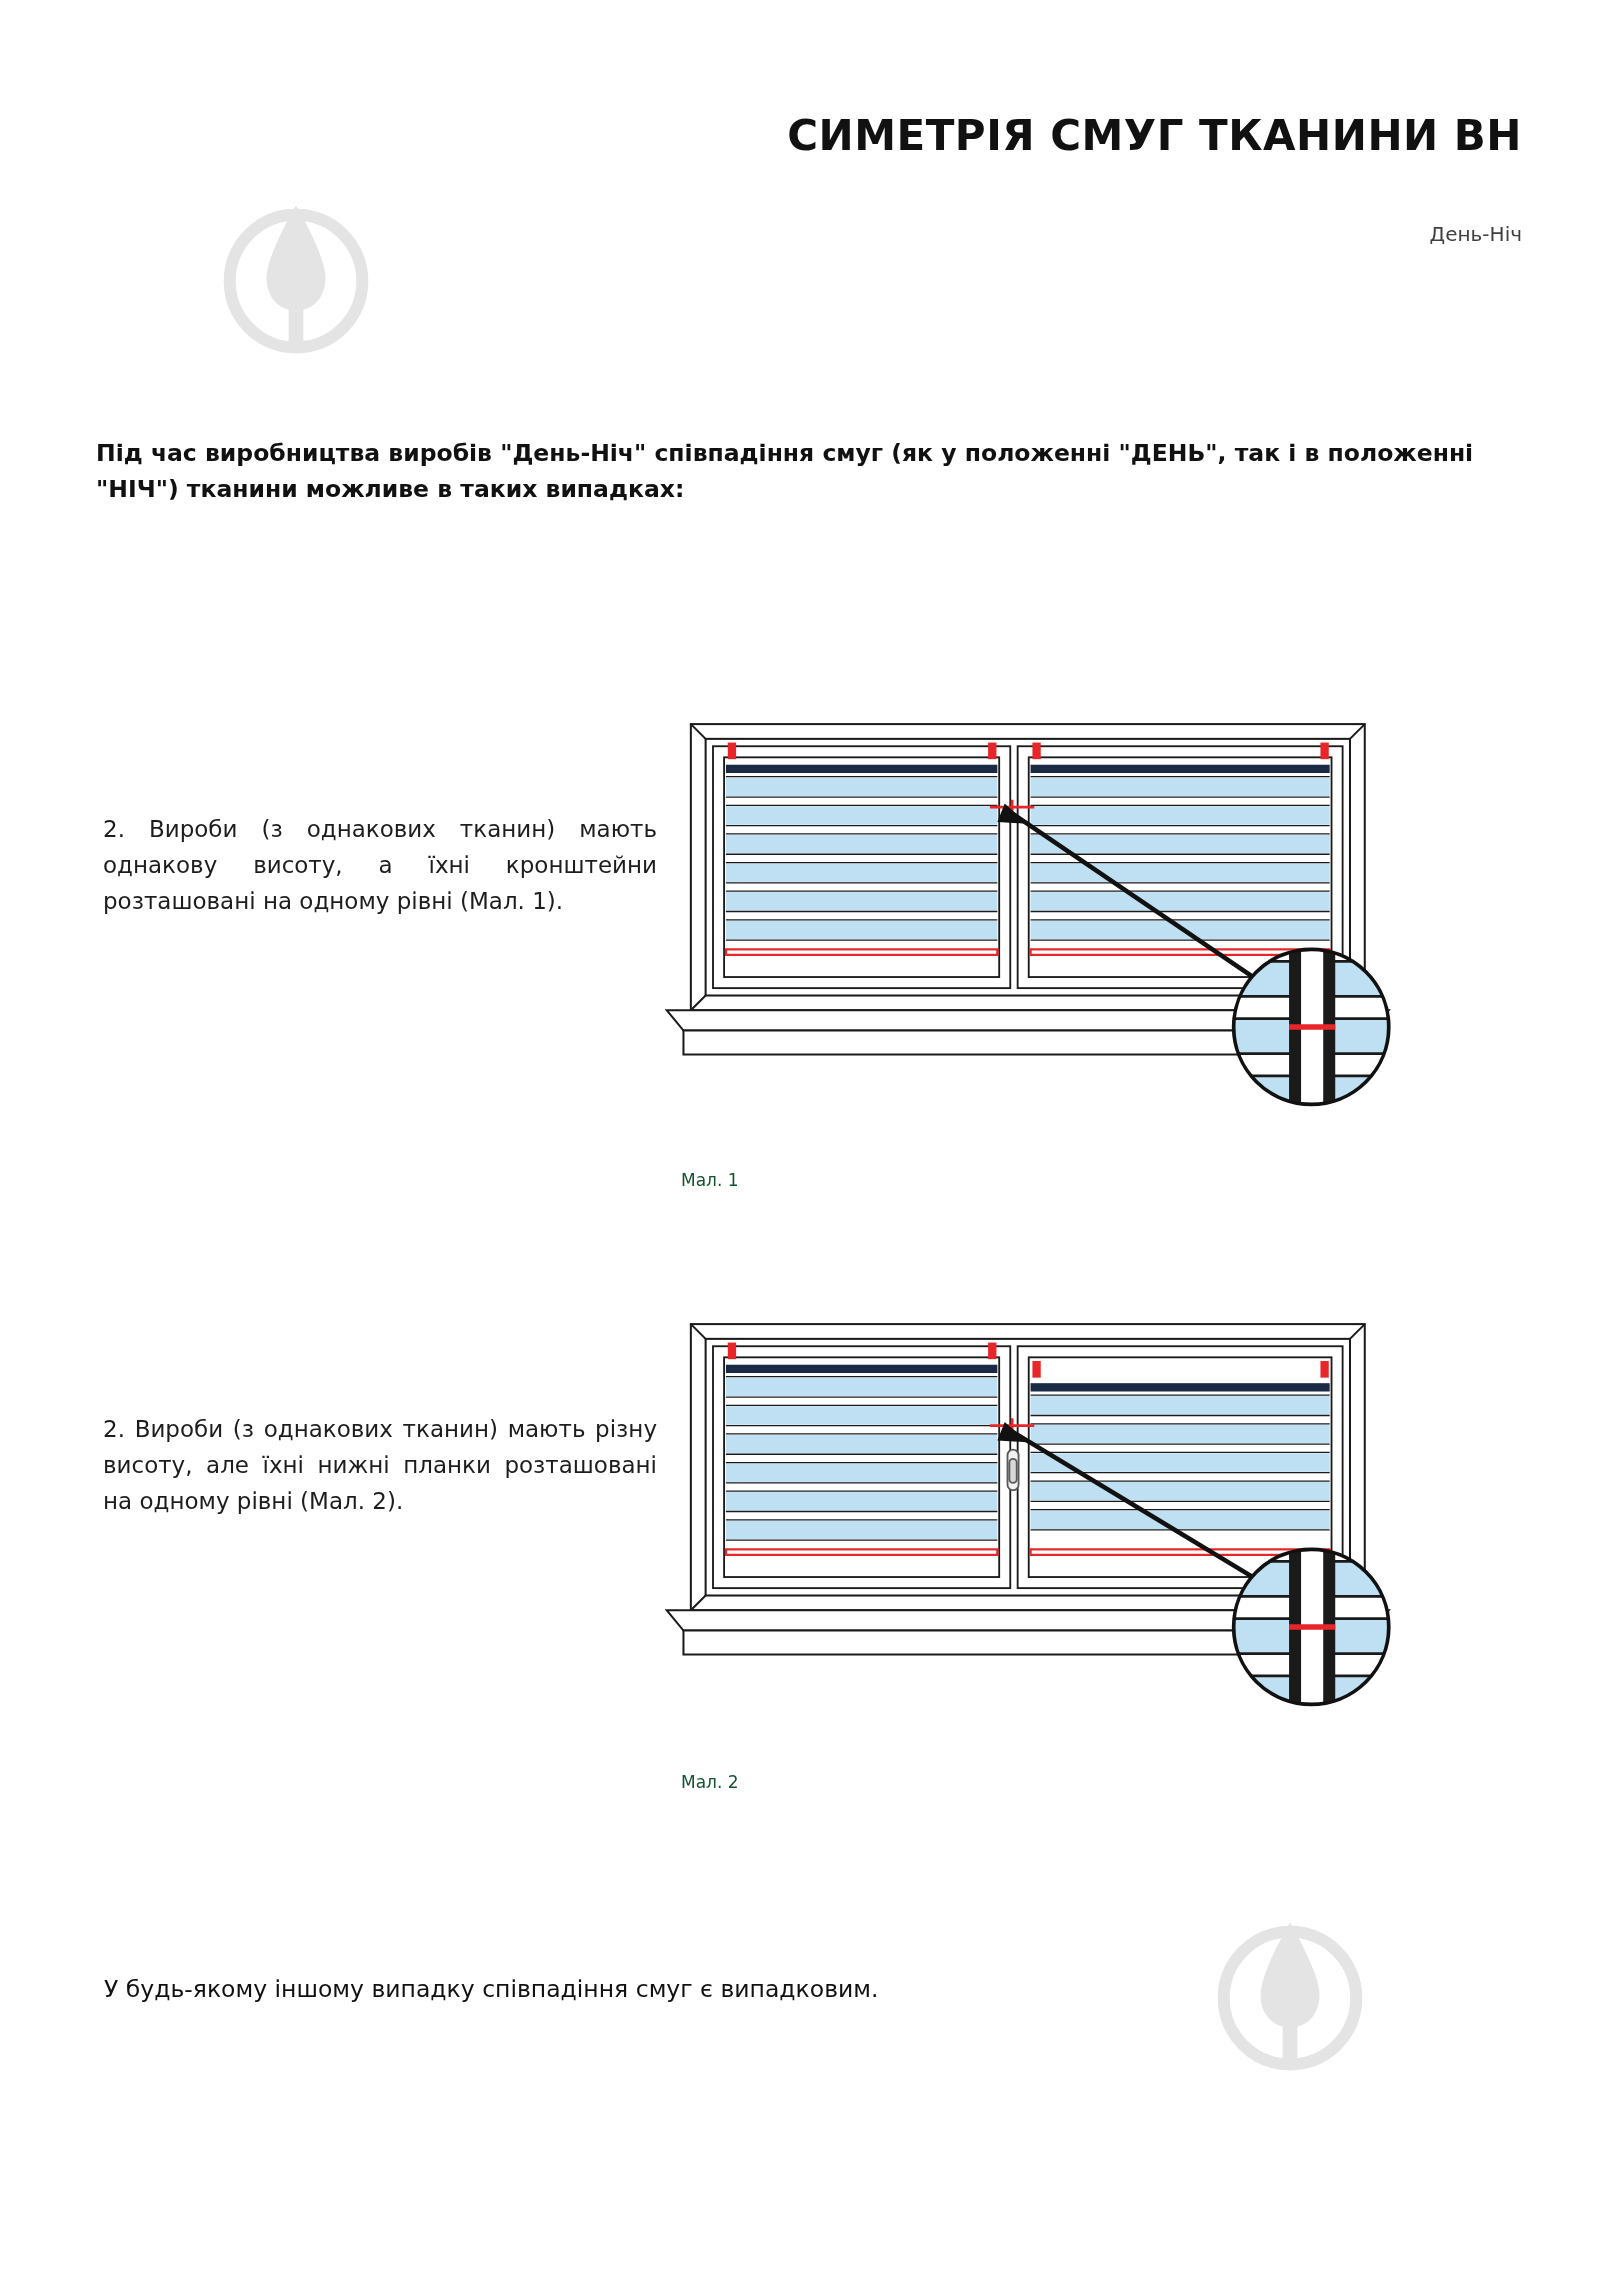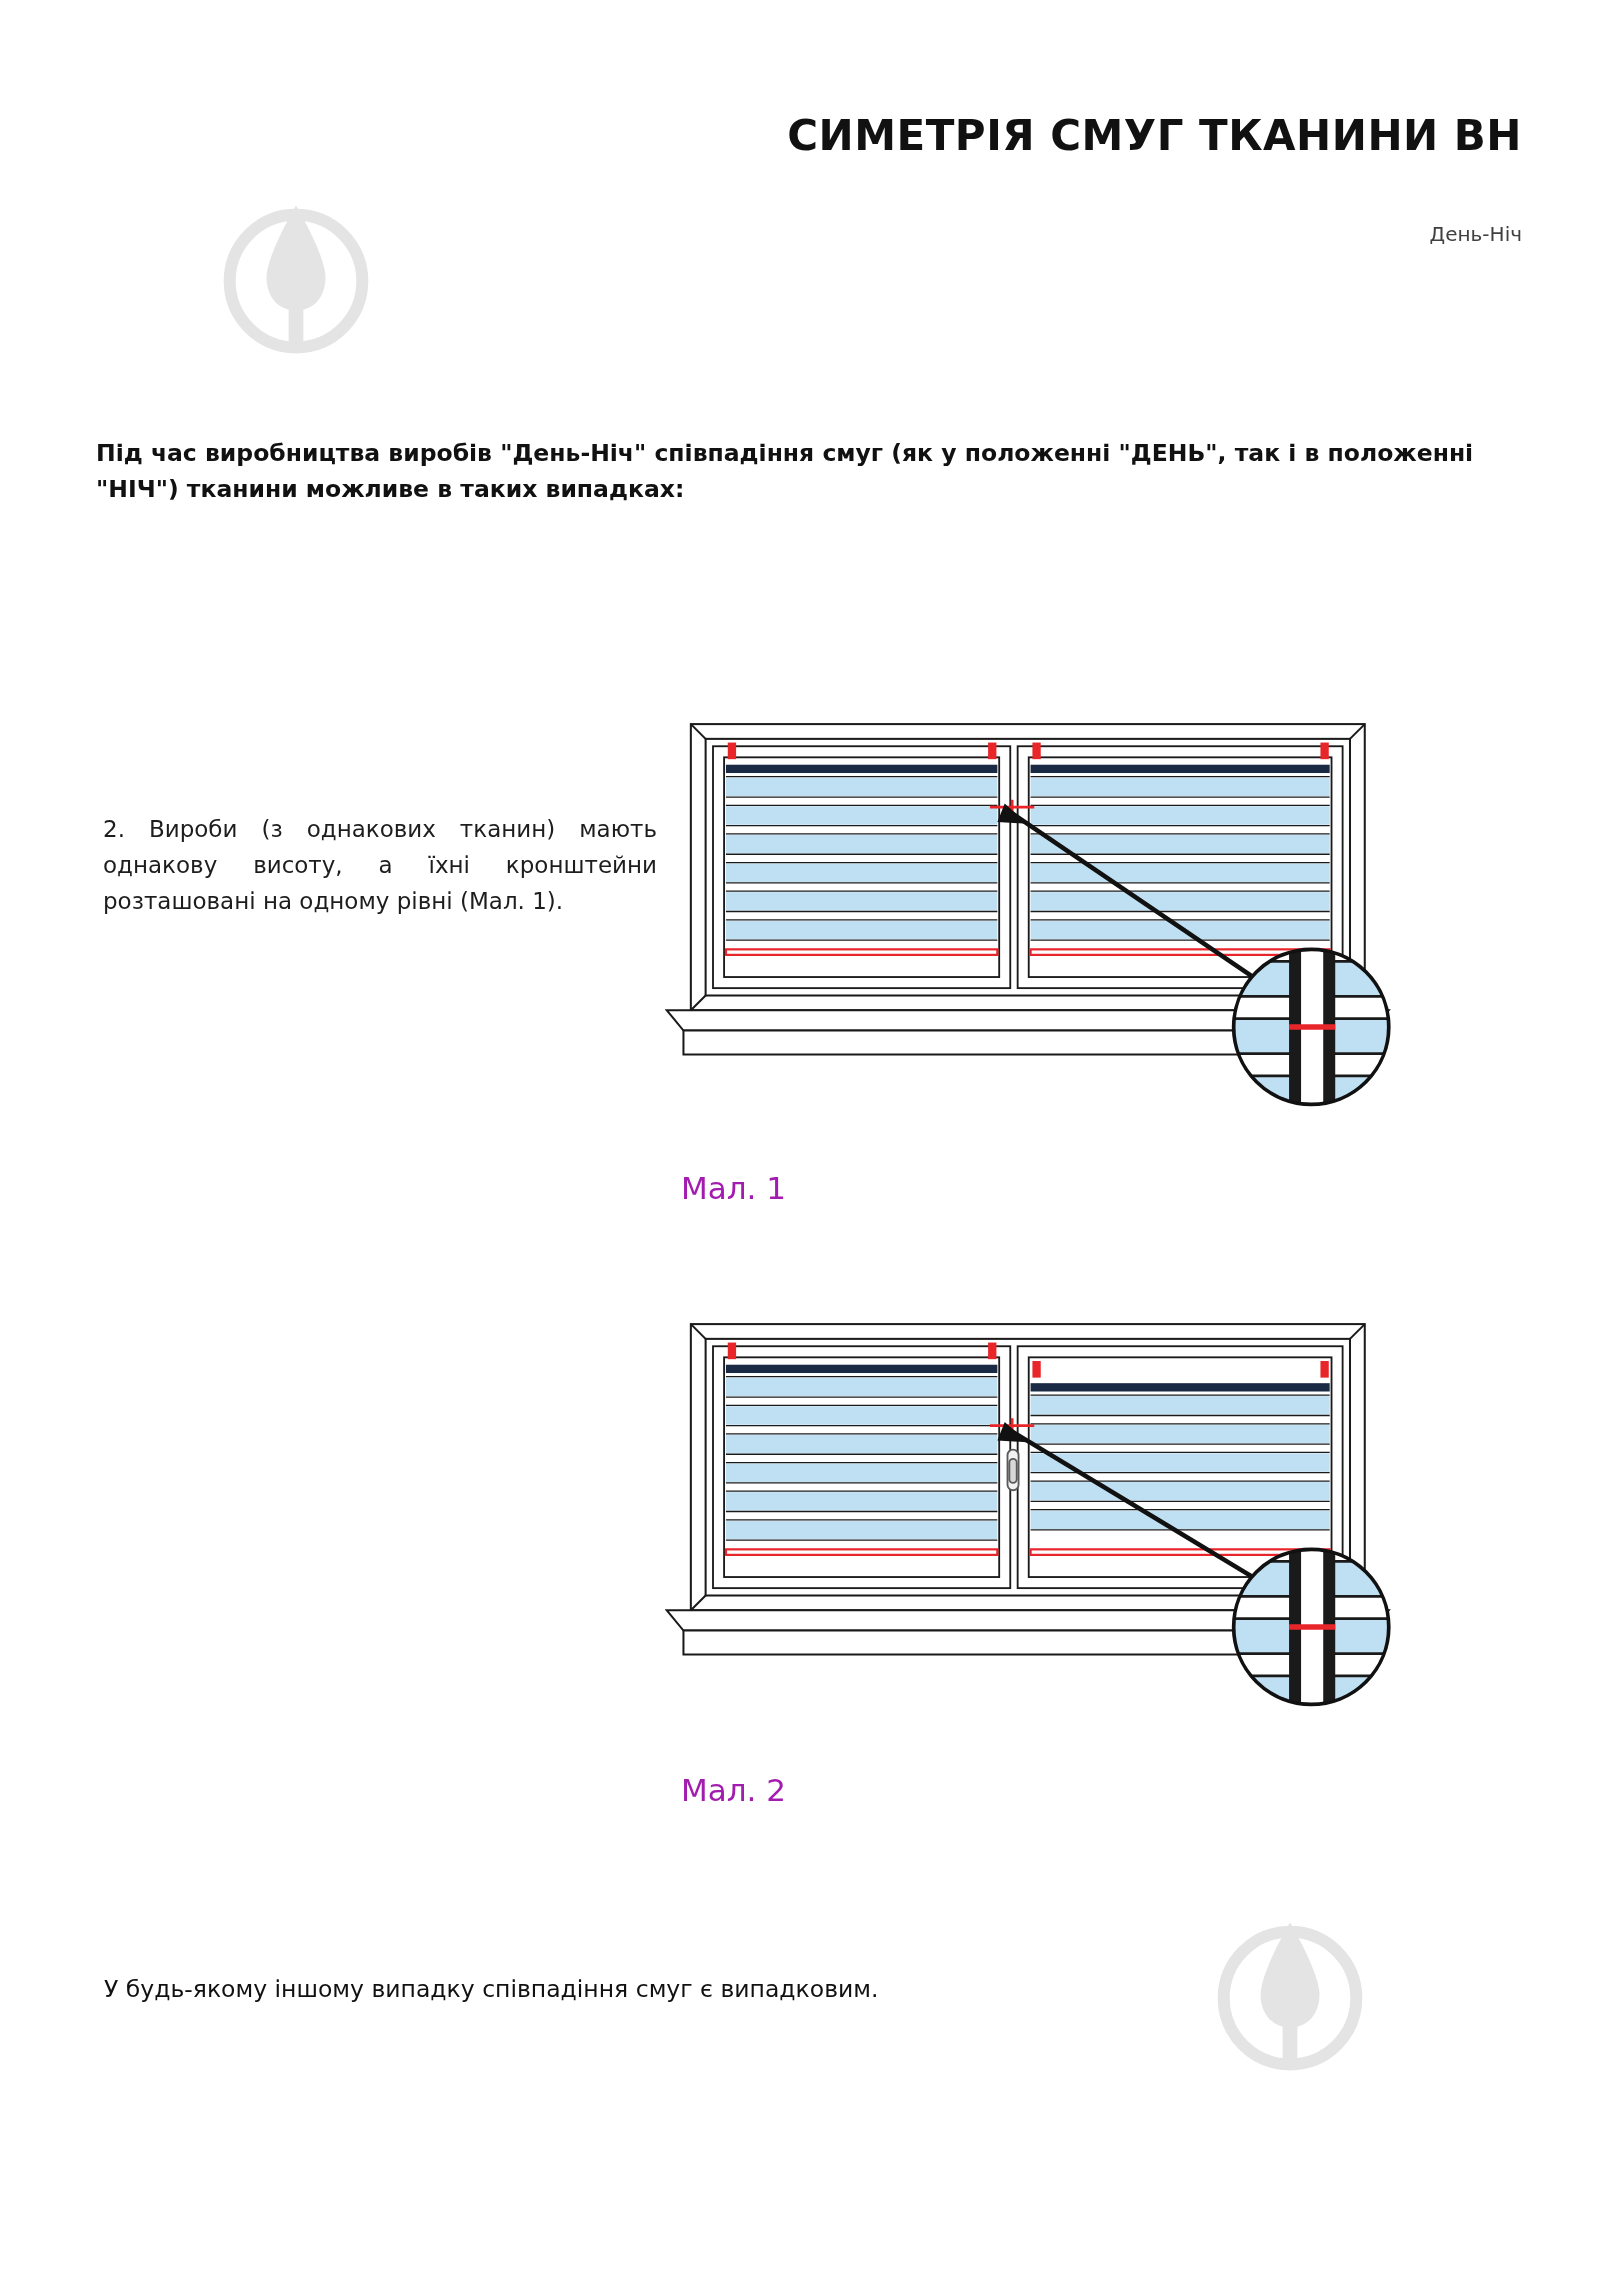--- a/index.html
+++ b/index.html
@@ -78,22 +78,22 @@
     line-height: 1.56;
     color: #1d1d1d;
     text-align: justify;
     text-justify: inter-word;
   }
   .body-1 { left: 103px; top: 812px; }
   .body-2 { left: 103px; top: 1412px; }
 
   .figure-caption {
     position: absolute;
-    font-size: 31px;
-    color: #a21caf;
+    font-size: 17px;
+    color: #14532d;
   }
   .cap-1 { left: 681px; top: 1170px; }
   .cap-2 { left: 681px; top: 1772px; text-align: right; }
 
   
   .footer-note {
     position: absolute;
     left: 104px;
     top: 1975px;
     width: 1292px;
@@ -259,20 +259,21 @@
           <rect x="676" y="258" width="12" height="168" fill="#1a1a1a"></rect>
           <rect x="688" y="258" width="26" height="168" fill="#ffffff" stroke="#1a1a1a" stroke-width="2"></rect>
           <rect x="714" y="258" width="12" height="168" fill="#1a1a1a"></rect>
           <line x1="676" y1="342" x2="726" y2="342" stroke="#e8262a" stroke-width="6"></line>
         </g>
         <circle cx="700" cy="342" r="84" fill="none" stroke="#111" stroke-width="4"></circle>
       </g>
     </svg>
   </div>
 
+  <div class="body-text body-2">2. Вироби (з однакових тканин) мають різну висоту, але їхні нижні планки розташовані на одному рівні (Мал. 2).</div>
   <div class="figure-caption cap-2">Мал. 2</div>
 
   <div class="illo illo-2">
     <svg width="757" height="425" viewBox="0 0 820 460" aria-hidden="true">
 
       <g stroke="#1a1a1a" stroke-width="2.2" fill="#ffffff">
         <rect x="28" y="14" width="730" height="310"></rect>
         <rect x="44" y="30" width="698" height="278"></rect>
         <path d="M2 324 L784 324 L766 346 L20 346 Z" fill="#ffffff"></path>
         <path d="M20 346 L766 346 L766 372 L20 372 Z" fill="#ffffff"></path>

